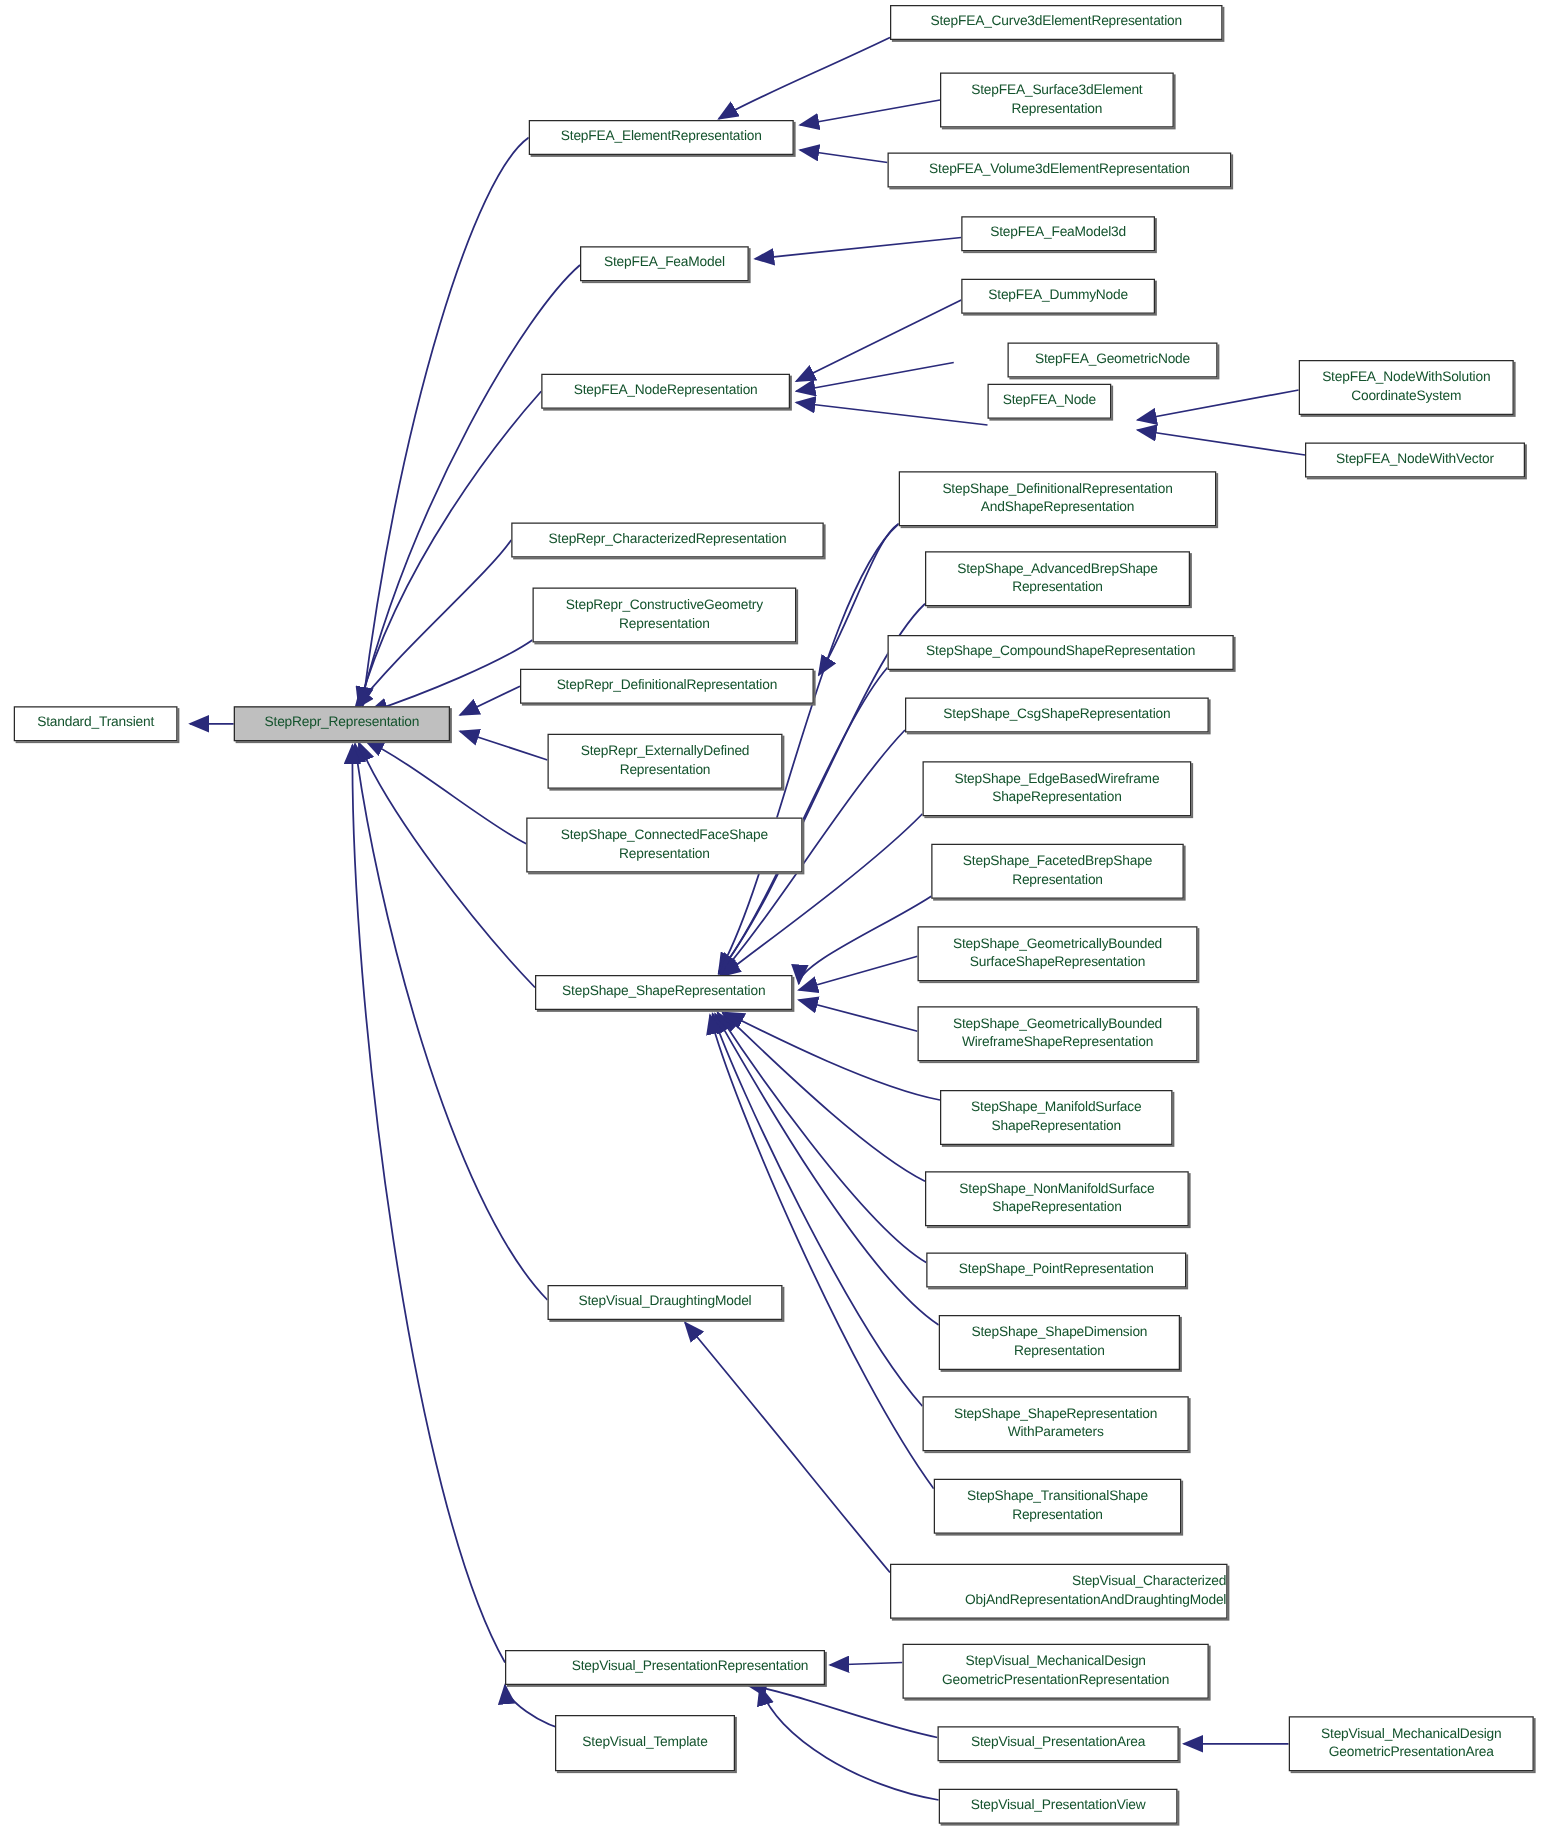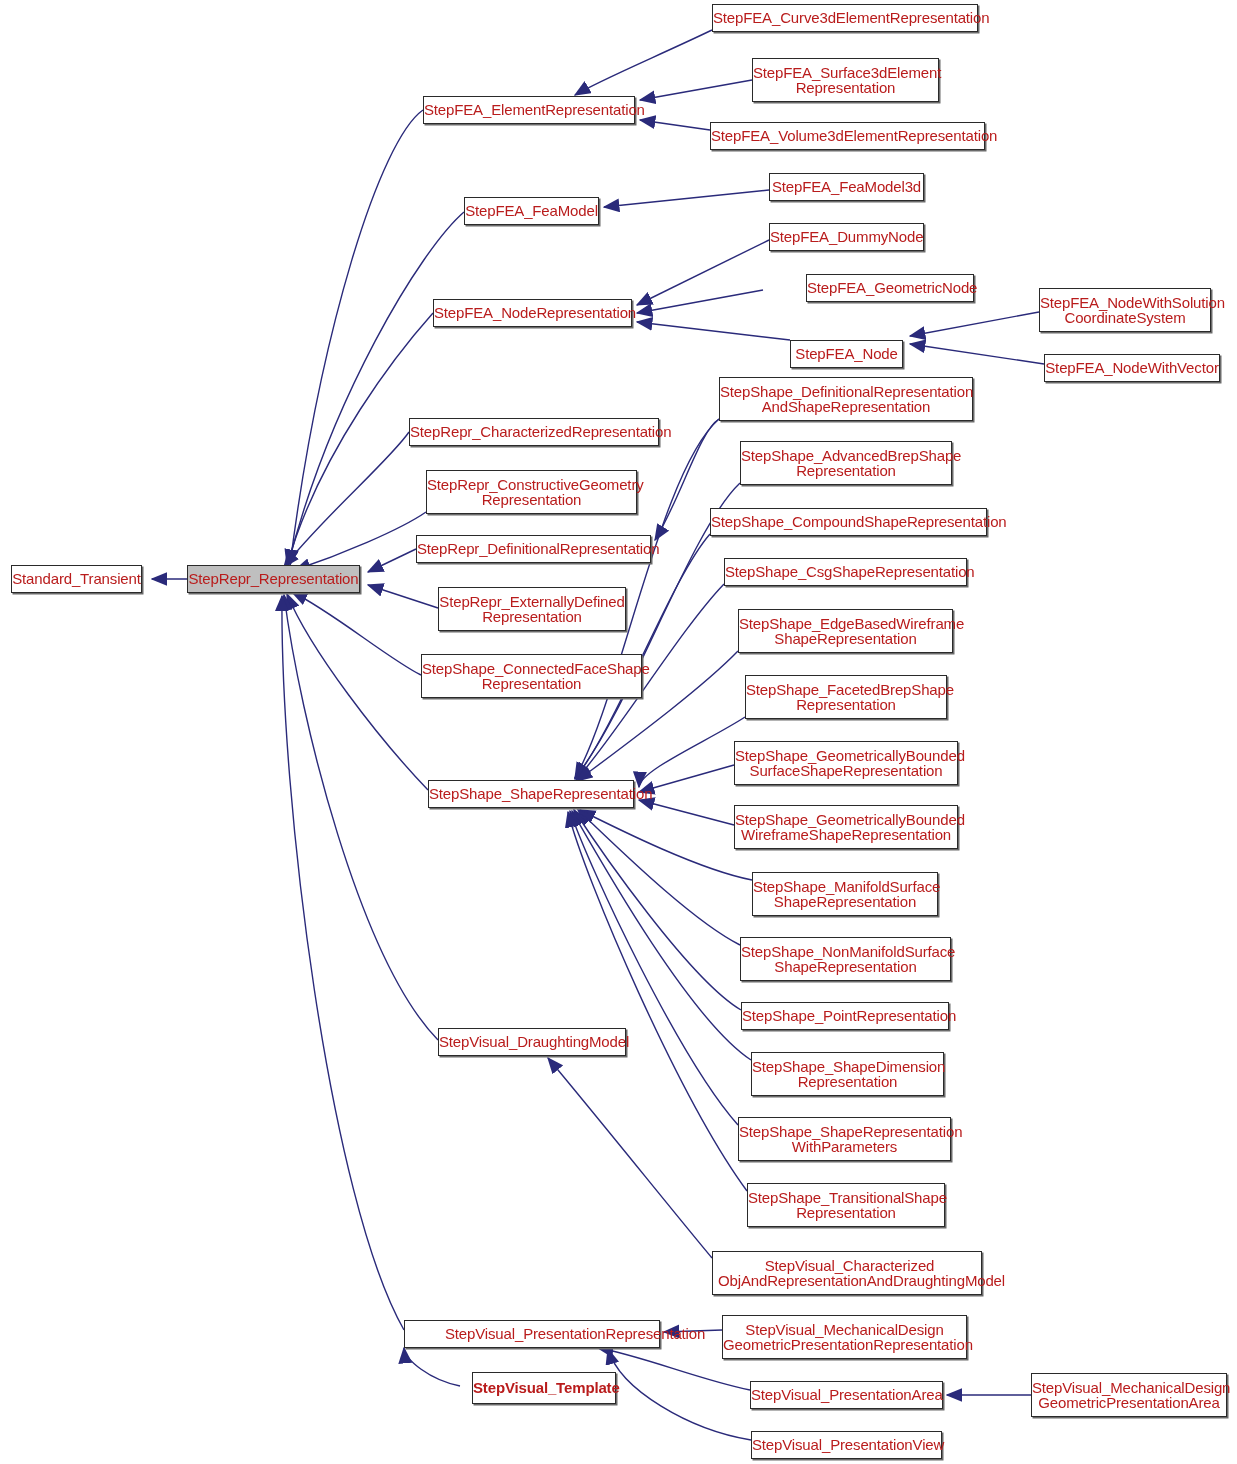--- a/index.html
+++ b/index.html
@@ -10,29 +10,29 @@
   .node{
     position:absolute;
     box-sizing:border-box;
     background:#ffffff;
     border:1px solid #2a2a2a;
     box-shadow:1.5px 1.5px 0 0 #6b6b6b;
     display:flex;
     align-items:center;
     justify-content:center;
     text-align:center;
-    font-size:15px;
+    font-size:11px;
     line-height:15.5px;
-    color:#b91c1c;
+    color:#14532d;
     letter-spacing:-0.15px;
     white-space:pre-line;
     cursor:pointer;
   }
   .node.root{background:#bfbfbf;}
-  .node.leftalign{justify-content:flex-start;text-align:center;padding-left:5px;}
+  .node.leftalign{justify-content:flex-start;text-align:right;padding-left:5px;}
   .node span{display:block;width:100%;}
 </style>
 </head>
 <body>
 
 <div id="diagram-root">
   <svg id="edges" viewBox="0 0 1237 1464" xmlns="http://www.w3.org/2000/svg">
     <defs>
       <marker id="arrow" viewBox="0 0 12 10" refX="11" refY="5" markerWidth="12" markerHeight="10" orient="auto-start-reverse">
         <path d="M0,0 L12,5 L0,10 z" fill="#2a2a7a"></path>
@@ -89,21 +89,21 @@
 Representation</span></div>
       <div class="node" style="left: 423px; top: 96px; width: 212px; height: 28px;"><span>StepFEA_ElementRepresentation</span></div>
       <div class="node" style="left: 710px; top: 122px; width: 275px; height: 28px;"><span>StepFEA_Volume3dElementRepresentation</span></div>
       <div class="node" style="left: 769px; top: 173px; width: 155px; height: 28px;"><span>StepFEA_FeaModel3d</span></div>
       <div class="node" style="left: 464px; top: 197px; width: 135px; height: 28px;"><span>StepFEA_FeaModel</span></div>
       <div class="node" style="left: 769px; top: 223px; width: 155px; height: 28px;"><span>StepFEA_DummyNode</span></div>
       <div class="node" style="left: 806px; top: 274px; width: 168px; height: 28px;"><span>StepFEA_GeometricNode</span></div>
       <div class="node" style="left: 1039px; top: 288px; width: 172px; height: 44px;"><span>StepFEA_NodeWithSolution
 CoordinateSystem</span></div>
       <div class="node" style="left: 433px; top: 299px; width: 199px; height: 28px;"><span>StepFEA_NodeRepresentation</span></div>
-      <div class="node" style="left: 790px; top: 340px; width: 113px; height: 28px;"><span>StepFEA_Node</span></div>
+      <div class="node" style="left: 790px; top: 307px; width: 99px; height: 28px;"><span>StepFEA_Node</span></div>
       <div class="node" style="left: 1044px; top: 354px; width: 176px; height: 28px;"><span>StepFEA_NodeWithVector</span></div>
       <div class="node" style="left: 719px; top: 377px; width: 254px; height: 44px;"><span>StepShape_DefinitionalRepresentation
 AndShapeRepresentation</span></div>
       <div class="node" style="left: 409px; top: 418px; width: 250px; height: 28px;"><span>StepRepr_CharacterizedRepresentation</span></div>
       <div class="node" style="left: 740px; top: 441px; width: 212px; height: 44px;"><span>StepShape_AdvancedBrepShape
 Representation</span></div>
       <div class="node" style="left: 426px; top: 470px; width: 211px; height: 44px;"><span>StepRepr_ConstructiveGeometry
 Representation</span></div>
       <div class="node" style="left: 710px; top: 508px; width: 277px; height: 28px; justify-content: center;"><span>StepShape_CompoundShapeRepresentation</span></div>
       <div class="node" style="left: 416px; top: 535px; width: 235px; height: 28px;"><span>StepRepr_DefinitionalRepresentation</span></div>
@@ -131,21 +131,21 @@
       <div class="node" style="left: 438px; top: 1028px; width: 188px; height: 28px;"><span>StepVisual_DraughtingModel</span></div>
       <div class="node" style="left: 738px; top: 1117px; width: 213px; height: 44px;"><span>StepShape_ShapeRepresentation
 WithParameters</span></div>
       <div class="node" style="left: 747px; top: 1183px; width: 198px; height: 44px;"><span>StepShape_TransitionalShape
 Representation</span></div>
       <div class="node leftalign" style="left: 712px; top: 1251px; width: 270px; height: 44px;"><span>StepVisual_Characterized
 ObjAndRepresentationAndDraughtingModel</span></div>
       <div class="node" style="left: 404px; top: 1320px; width: 256px; height: 28px; padding-left: 40px;"><span>StepVisual_PresentationRepresentation</span></div>
       <div class="node" style="left: 722px; top: 1315px; width: 245px; height: 44px;"><span>StepVisual_MechanicalDesign
 GeometricPresentationRepresentation</span></div>
-      <div class="node" style="left: 472px; top: 1372px; width: 144px; height: 32px; font-weight: bold;"><span>StepVisual_Template</span></div>
+      <div class="node" style="left: 444px; top: 1372px; width: 144px; height: 45px;"><span>StepVisual_Template</span></div>
       <div class="node" style="left: 750px; top: 1381px; width: 193px; height: 28px;"><span>StepVisual_PresentationArea</span></div>
       <div class="node" style="left: 1031px; top: 1373px; width: 196px; height: 44px;"><span>StepVisual_MechanicalDesign
 GeometricPresentationArea</span></div>
       <div class="node" style="left: 751px; top: 1431px; width: 191px; height: 28px;"><span>StepVisual_PresentationView</span></div>
       <div class="node" style="left: 11px; top: 565px; width: 131px; height: 28px;"><span>Standard_Transient</span></div>
       <div class="node root" style="left: 187px; top: 565px; width: 173px; height: 28px;"><span>StepRepr_Representation</span></div>
     </div>
 </div>
 
 </body></html>

